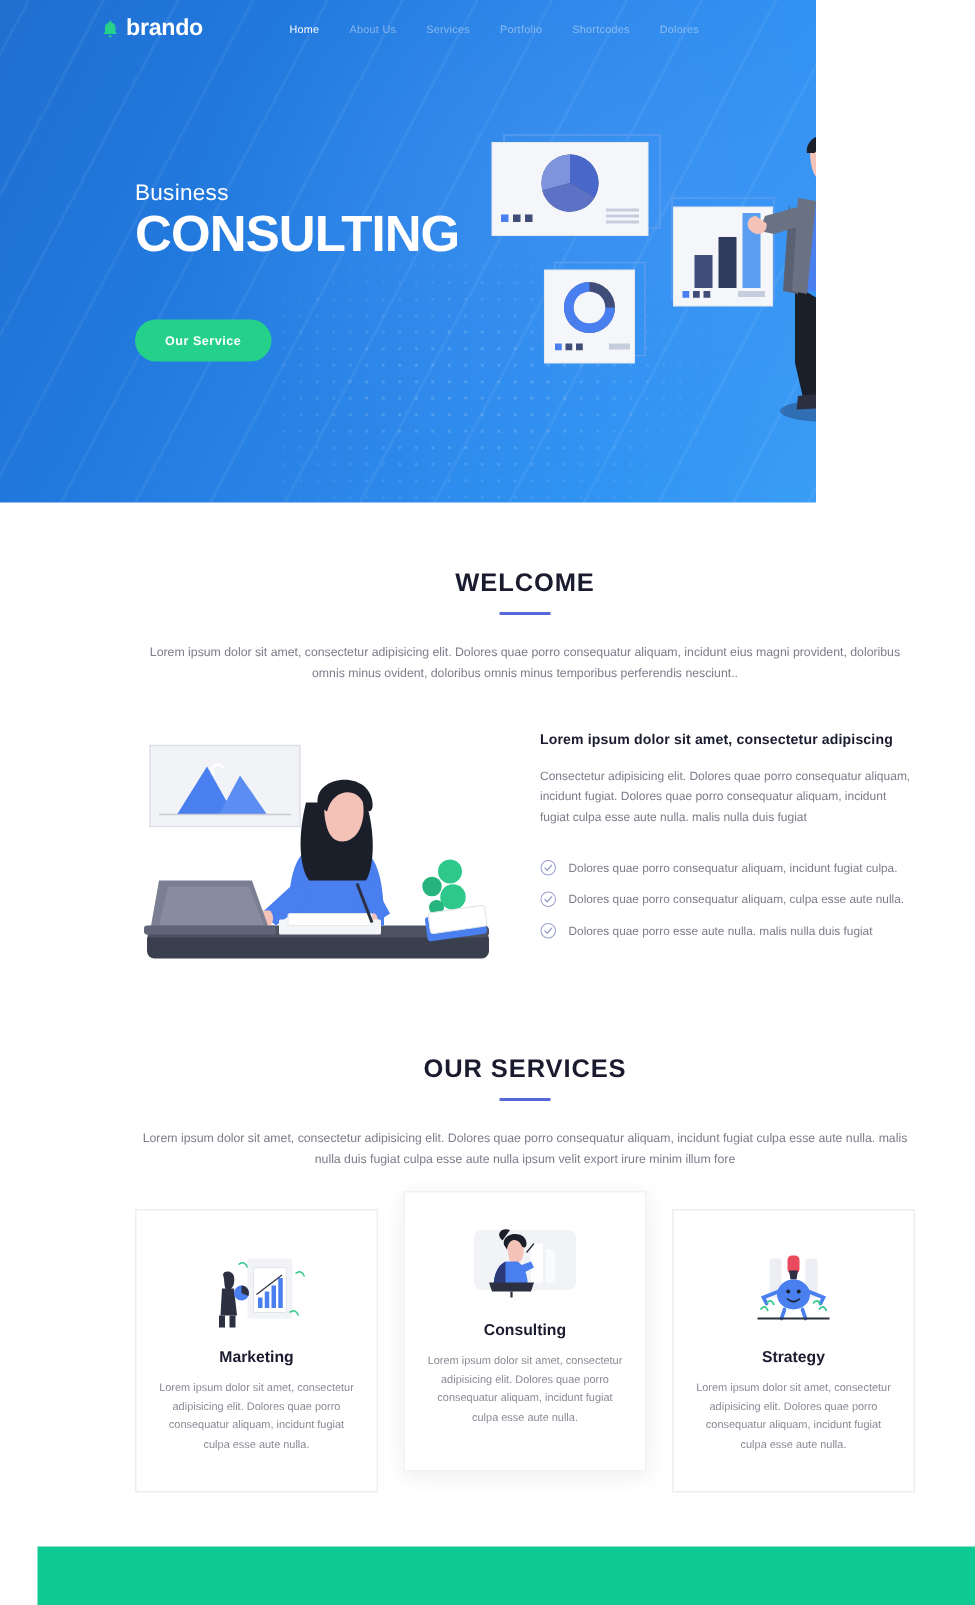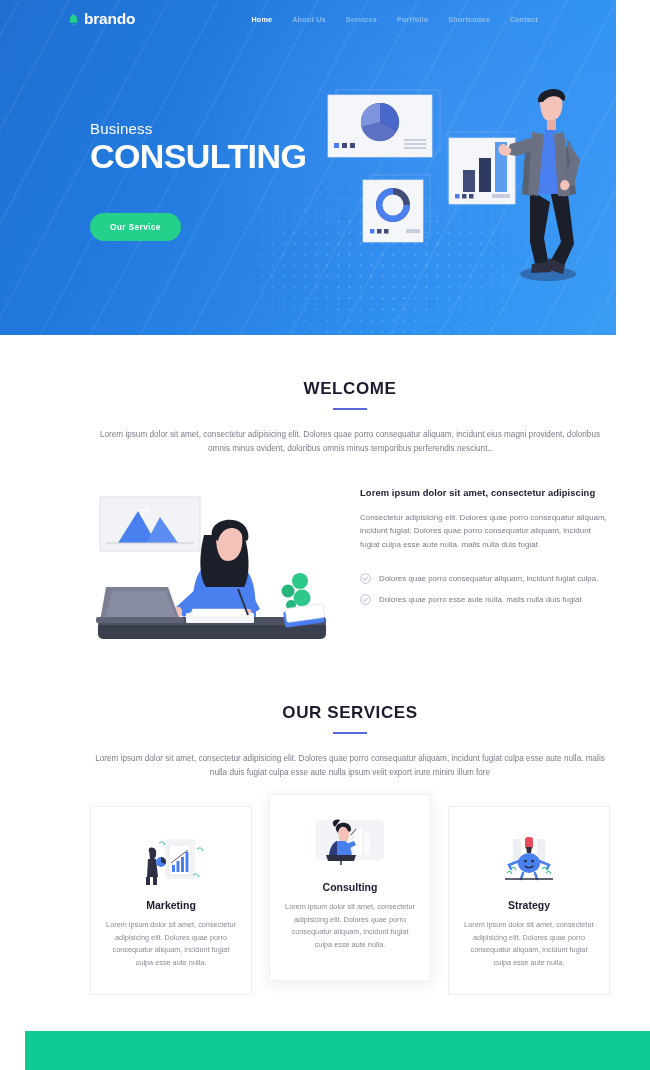--- a/index.html
+++ b/index.html
@@ -8,21 +8,21 @@
     height: 1070px;
     overflow: hidden;
     font-family: "Liberation Sans", sans-serif;
     background: #ffffff;
   }
   .page { position: relative; width: 650px; height: 1070px; }
 
   
   .hero {
     position: relative;
-    width: 616px;
+    width: 544px;
     height: 335px;
     background:
       radial-gradient(ellipse 420px 300px at 78% 40%, rgba(70,150,245,0.55) 0%, rgba(70,150,245,0) 70%),
       linear-gradient(118deg, #1f6fd0 0%, #2279dd 28%, #2b86e8 55%, #2f93f2 78%, #3a9df5 100%);
     overflow: hidden;
   }
   .hero-stripes {
     position: absolute; inset: 0;
     background-image: repeating-linear-gradient(118deg,
       rgba(255,255,255,0.00) 0px,
@@ -50,21 +50,21 @@
     padding: 0 68px 0 68px;
   }
   .logo { display: flex; align-items: center; gap: 5px; }
   .logo-icon { width: 11px; height: 13px; display: block; }
   .logo-text {
     color: #ffffff; font-size: 15.5px; font-weight: bold; letter-spacing: -0.2px;
   }
   .nav { margin-left: auto; display: flex; align-items: center; gap: 0px; }
   .nav-item {
     color: rgba(255,255,255,0.42);
-    font-size: 7.2px; font-weight: bold;
+    font-size: 7.2px; font-weight: normal;
     padding: 0 10px; letter-spacing: 0.2px;
     cursor: pointer; white-space: nowrap;
   }
   .nav-item.active { color: #ffffff; }
 
   
   .hero-copy { position: absolute; left: 90px; top: 120px; z-index: 4; }
   .hero-sub { color: #ffffff; font-size: 15px; font-weight: normal; letter-spacing: 0.2px; }
   .hero-title {
     color: #ffffff; font-size: 34px; font-weight: bold;
@@ -166,21 +166,21 @@
         </svg>
         <span class="logo-text">brando</span>
       </div>
 
       <nav class="nav">
         <span class="nav-item active">Home</span>
         <span class="nav-item">About Us</span>
         <span class="nav-item">Services</span>
         <span class="nav-item">Portfolio</span>
         <span class="nav-item">Shortcodes</span>
-        <span class="nav-item">Contact</span>
+        <span class="nav-item">Dolores</span>
       </nav>
     </div>
 
     <div class="hero-copy">
       <div class="hero-sub">Business</div>
       <div class="hero-title">CONSULTING</div>
       <button class="hero-btn">Our Service</button>
     </div>
 
     <svg class="hero-art" viewBox="0 0 280 205">
@@ -316,20 +316,27 @@
       <div class="welcome-text">
         <div class="wt-h">Lorem ipsum dolor sit amet, consectetur adipiscing</div>
         <div class="wt-p">Consectetur adipisicing elit. Dolores quae porro consequatur aliquam, incidunt fugiat. Dolores quae porro consequatur aliquam, incidunt fugiat culpa esse aute nulla. malis nulla duis fugiat</div>
         <ul class="wt-list">
           <li class="wt-li">
             <svg class="check-icon" viewBox="0 0 16 16">
               <circle cx="8" cy="8" r="7" fill="none" stroke="#9aa0c8" stroke-width="1"></circle>
               <path d="M4.8 8.2 L7 10.4 L11.3 5.6" fill="none" stroke="#9aa0c8" stroke-width="1.2" stroke-linecap="round" stroke-linejoin="round"></path>
             </svg>
             <span>Dolores quae porro consequatur aliquam, incidunt fugiat culpa.</span>
+          </li>
+          <li class="wt-li">
+            <svg class="check-icon" viewBox="0 0 16 16">
+              <circle cx="8" cy="8" r="7" fill="none" stroke="#9aa0c8" stroke-width="1"></circle>
+              <path d="M4.8 8.2 L7 10.4 L11.3 5.6" fill="none" stroke="#9aa0c8" stroke-width="1.2" stroke-linecap="round" stroke-linejoin="round"></path>
+            </svg>
+            <span>Dolores quae porro consequatur aliquam, culpa esse aute nulla.</span>
           </li>
           <li class="wt-li">
             <svg class="check-icon" viewBox="0 0 16 16">
               <circle cx="8" cy="8" r="7" fill="none" stroke="#9aa0c8" stroke-width="1"></circle>
               <path d="M4.8 8.2 L7 10.4 L11.3 5.6" fill="none" stroke="#9aa0c8" stroke-width="1.2" stroke-linecap="round" stroke-linejoin="round"></path>
             </svg>
             <span>Dolores quae porro esse aute nulla. malis nulla duis fugiat</span>
           </li>
         </ul>
       </div>

